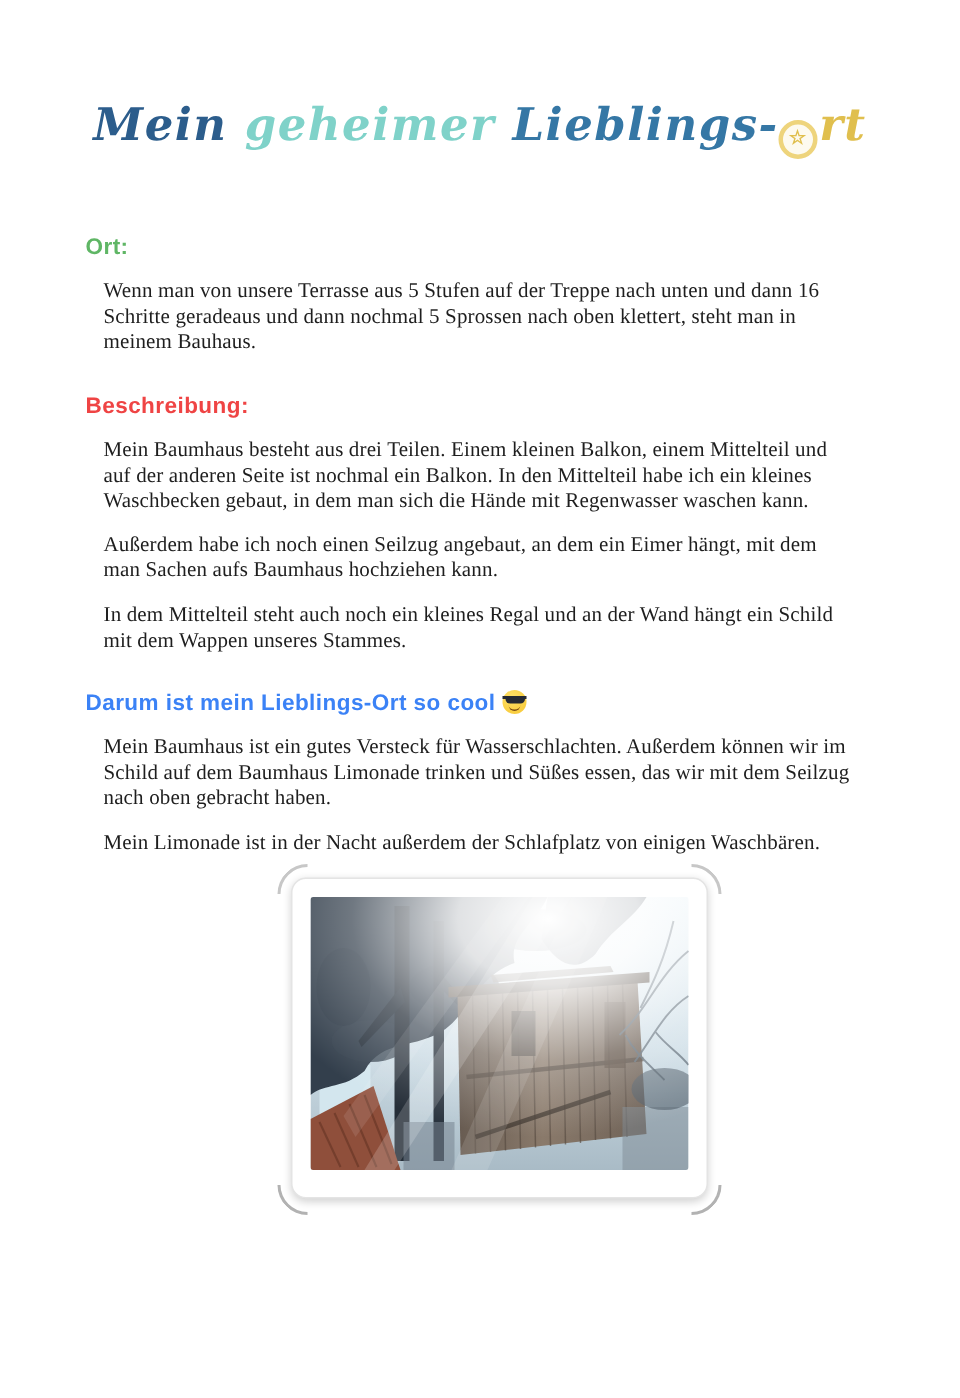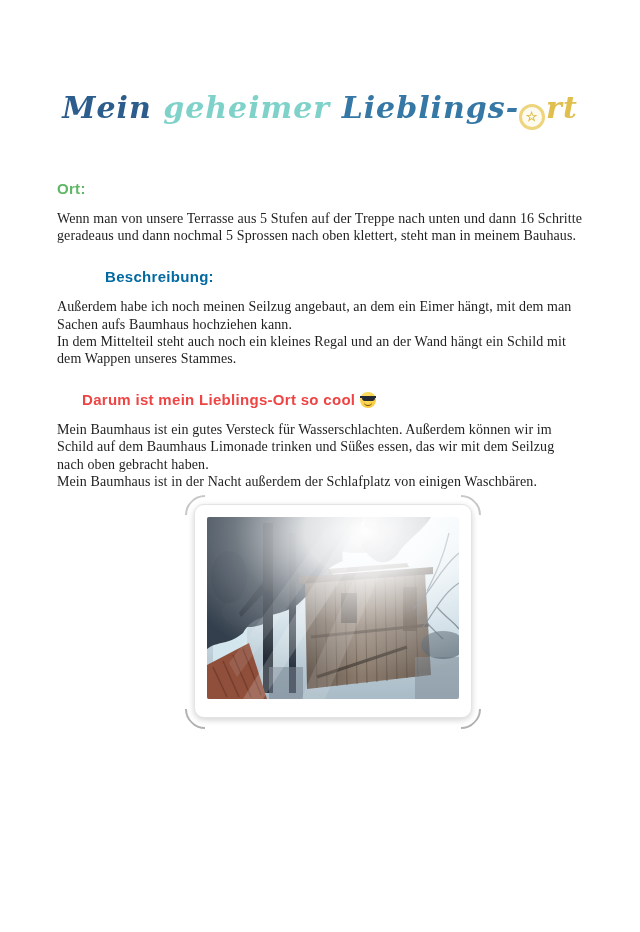--- a/index.html
+++ b/index.html
@@ -11,21 +11,21 @@
     width: 640px;
     height: 932px;
     overflow: hidden;
     font-family: "Liberation Serif", serif;
     color: #1e1e1e;
   }
   .page {
     box-sizing: border-box;
     width: 640px;
     height: 767px;
-    padding: 88px 57px 0 57px;
+    padding: 64px 57px 0 57px;
     background: #ffffff;
   }
   
   .title {
     margin: 0 0 50px 0;
     text-align: center;
     font-family: "DejaVu Serif", serif;
     font-style: italic;
     font-weight: bold;
     font-size: 30px;
@@ -54,21 +54,21 @@
     font-family: "Liberation Sans", sans-serif;
     font-weight: bold;
     font-size: 15px;
     line-height: 18px;
     letter-spacing: 0.3px;
     margin: 24px 0 12px 0;
   }
   .title + section .heading { margin-top: 0; }
   
   .body-text {
-    margin: 0;
+    margin: 12px;
     font-size: 14px;
     line-height: 17.2px;
     letter-spacing: 0.1px;
     font-family: Liberation Serif, serif;
   }
   
   .emoji {
     display: inline-block;
     position: relative;
     width: 16px;
@@ -139,29 +139,30 @@
   <h1 class="title">
     <span class="t-part" style="color: rgb(44, 93, 140);">Mein </span><span class="t-part" style="color: rgb(127, 210, 201);">geheimer </span><span class="t-part" style="color: rgb(53, 119, 165);">Lieblings-</span><span class="t-part" style="color: rgb(224, 191, 78);"><span class="ort-o"><span>☆</span></span><span>rt</span></span>
   </h1>
 
   <section>
     <h2 class="heading"><span style="color: rgb(95, 182, 101);">Ort:</span></h2>
     <p class="body-text">Wenn man von unsere Terrasse aus 5 Stufen auf der Treppe nach unten und dann 16 Schritte geradeaus und dann nochmal 5 Sprossen nach oben klettert, steht man in meinem Bauhaus.</p>
   </section>
 
   <section>
-    <h2 class="heading"><span style="color: #0369a1; margin-left: 48px;">Beschreibung:</span></h2>
-    <p class="body-text">Außerdem habe ich noch meinen Seilzug angebaut, an dem ein Eimer hängt, mit dem man Sachen aufs Baumhaus hochziehen kann.</p>
+    <h2 class="heading"><span style="color: #ef4444;">Beschreibung:</span></h2>
+    <p class="body-text">Mein Baumhaus besteht aus drei Teilen. Einem kleinen Balkon, einem Mittelteil und auf der anderen Seite ist nochmal ein Balkon. In den Mittelteil habe ich ein kleines Waschbecken gebaut, in dem man sich die Hände mit Regenwasser waschen kann.</p>
+    <p class="body-text">Außerdem habe ich noch einen Seilzug angebaut, an dem ein Eimer hängt, mit dem man Sachen aufs Baumhaus hochziehen kann.</p>
     <p class="body-text">In dem Mittelteil steht auch noch ein kleines Regal und an der Wand hängt ein Schild mit dem Wappen unseres Stammes.</p>
   </section>
 
   <section>
-    <h2 class="heading"><span style="color: #ef4444; margin-left: 25px;">Darum ist mein Lieblings-Ort so cool</span><span class="emoji"><span class="glasses"></span><span class="smile"></span></span></h2>
+    <h2 class="heading"><span style="color: #3b82f6;">Darum ist mein Lieblings-Ort so cool</span><span class="emoji"><span class="glasses"></span><span class="smile"></span></span></h2>
     <p class="body-text">Mein Baumhaus ist ein gutes Versteck für Wasserschlachten. Außerdem können wir im Schild auf dem Baumhaus Limonade trinken und Süßes essen, das wir mit dem Seilzug nach oben gebracht haben.</p>
-    <p class="body-text">Mein Baumhaus ist in der Nacht außerdem der Schlafplatz von einigen Waschbären.</p>
+    <p class="body-text">Mein Limonade ist in der Nacht außerdem der Schlafplatz von einigen Waschbären.</p>
   </section>
 
   <figure class="photo-frame">
     <span class="curl tl"></span>
     <span class="curl tr"></span>
     <span class="curl bl"></span>
     <span class="curl br"></span>
     <svg class="photo-scene" viewBox="0 0 252 182" xmlns="http://www.w3.org/2000/svg" role="img">
       <defs>
         <linearGradient id="skyg" x1="0" y1="0" x2="0" y2="1">

